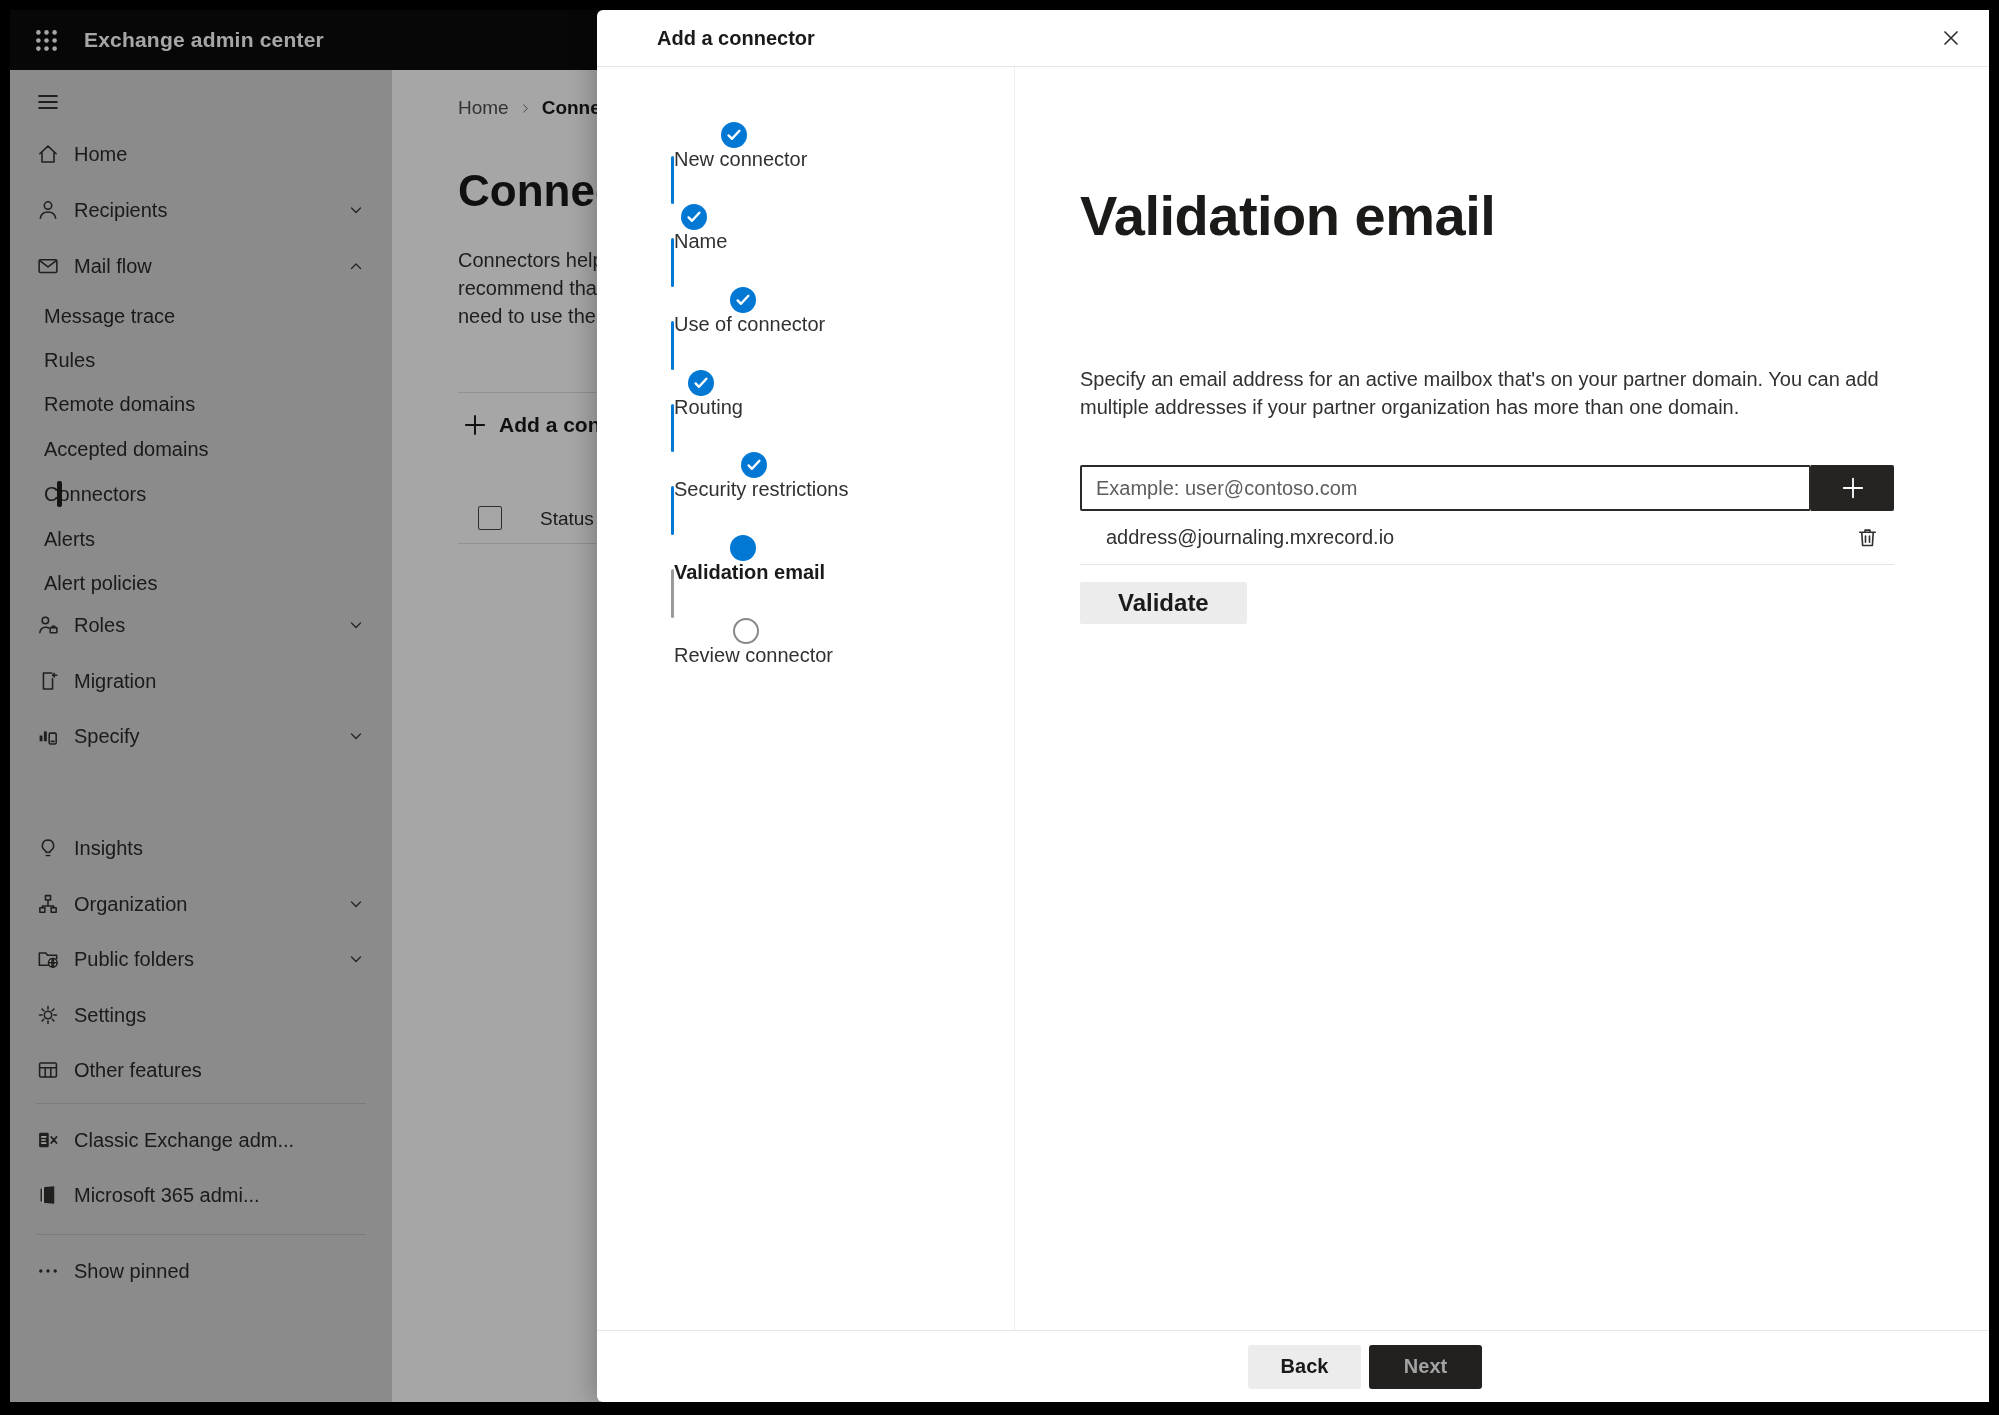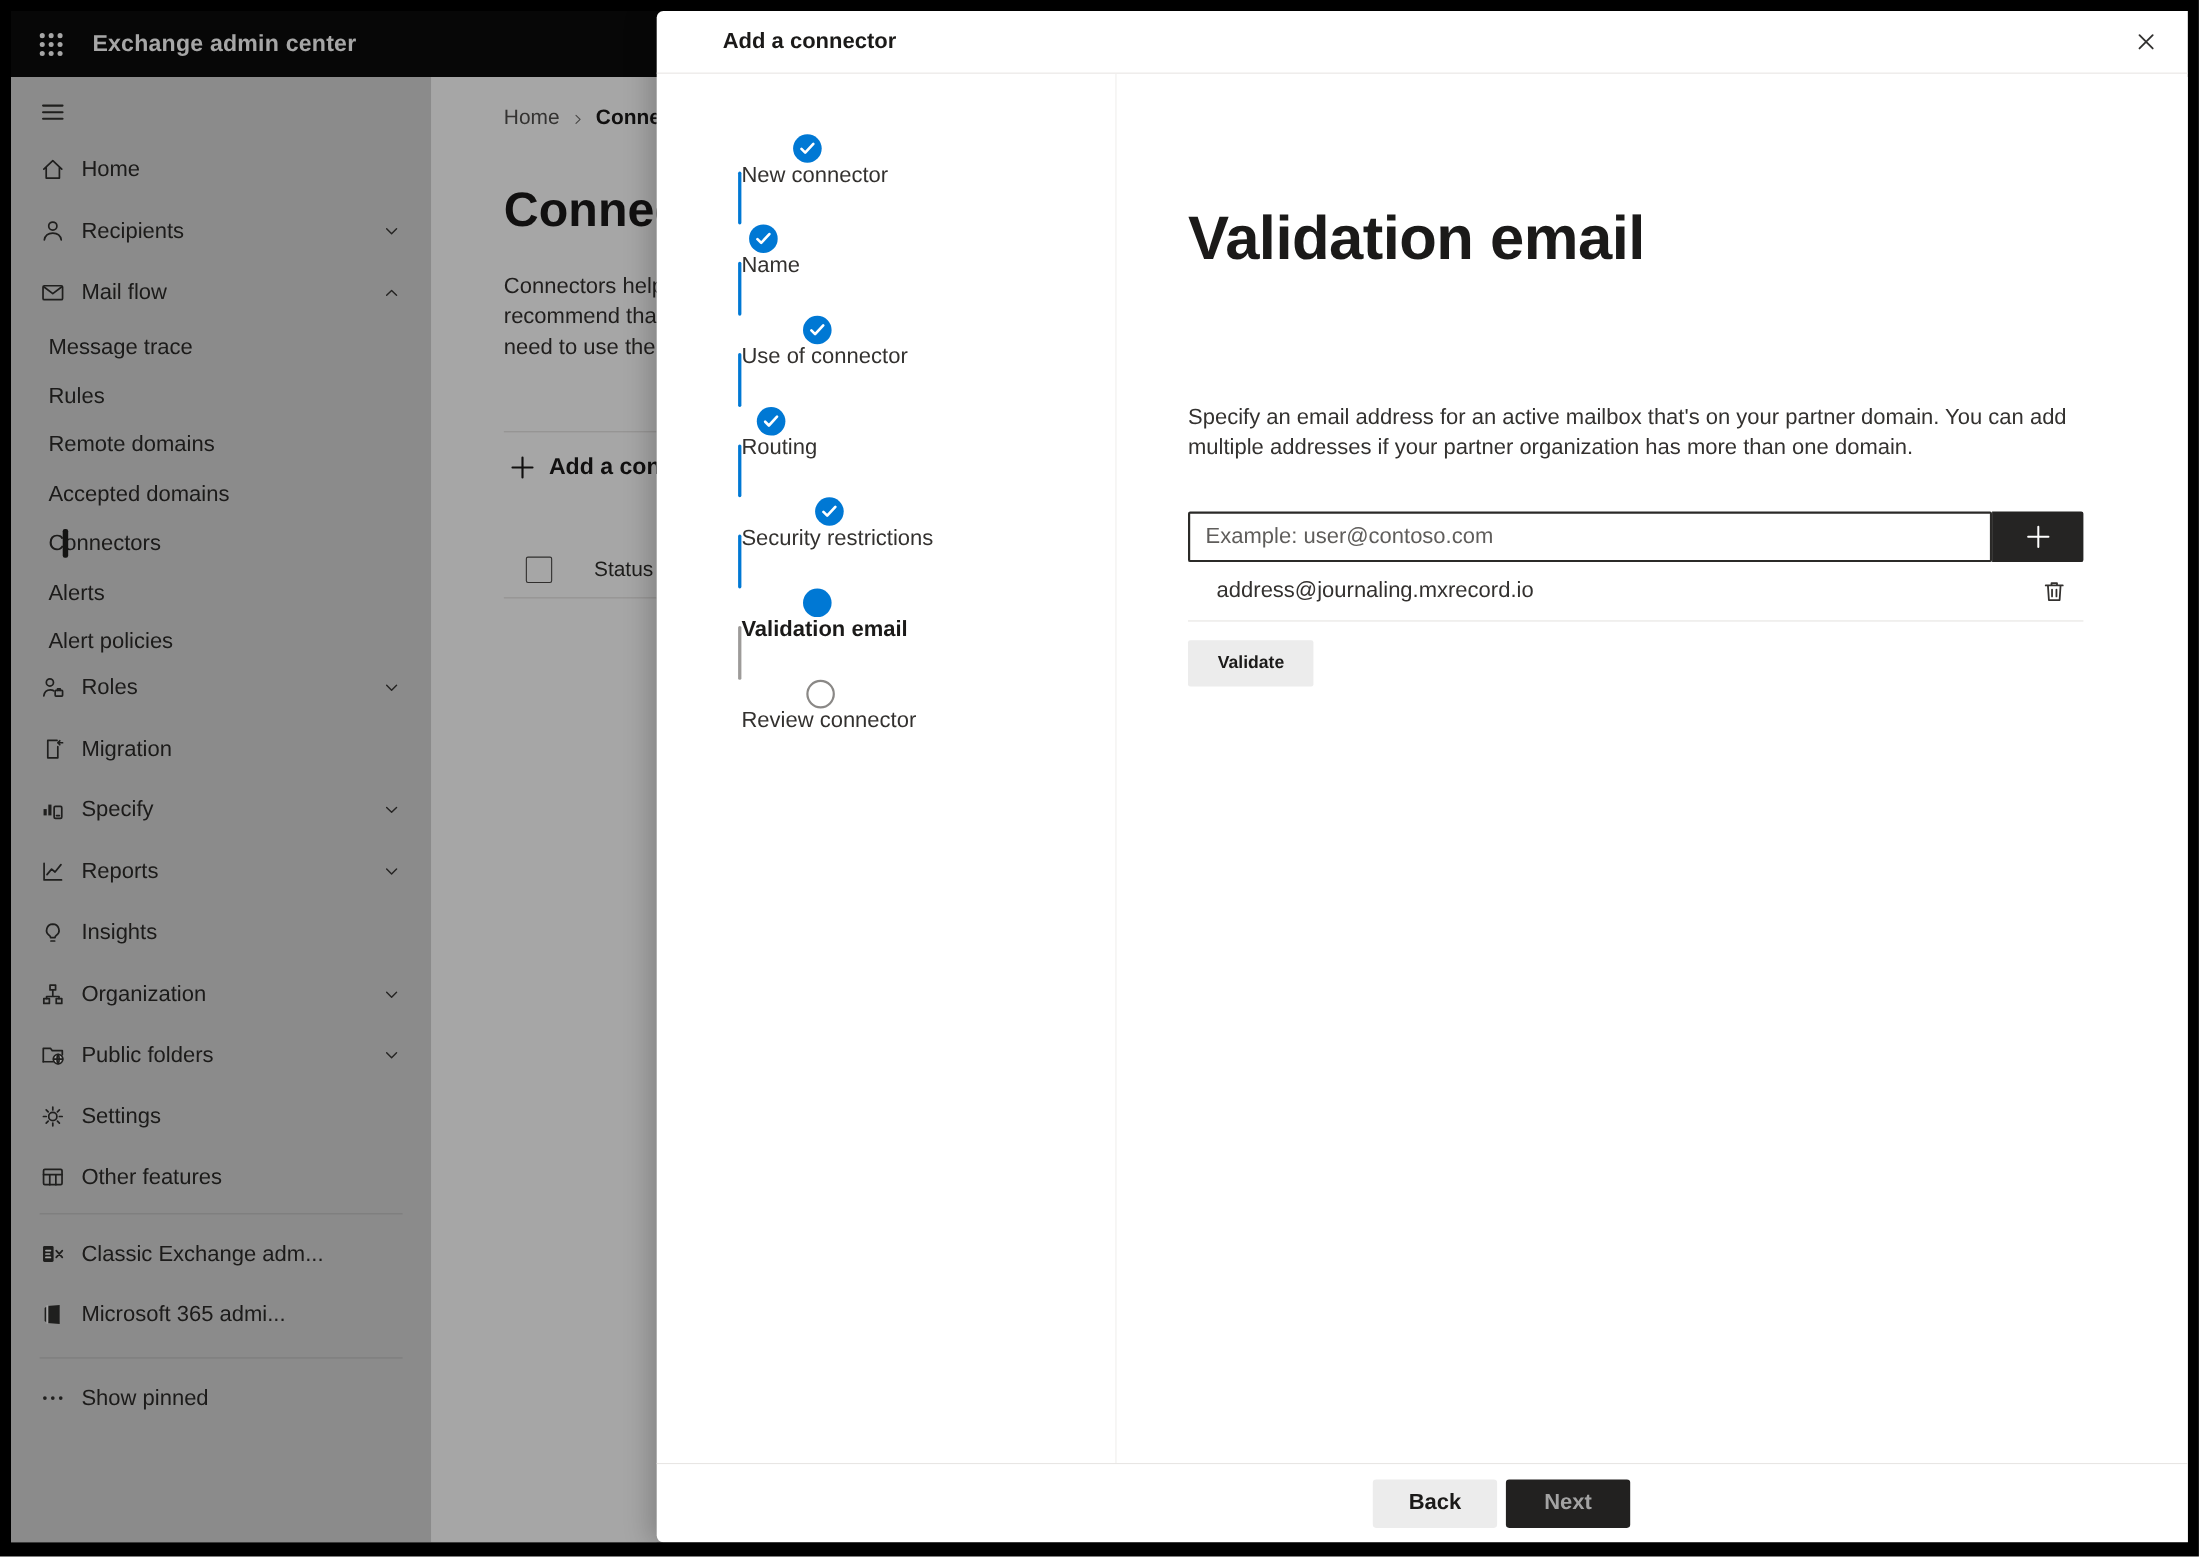--- a/index.html
+++ b/index.html
@@ -61,21 +61,21 @@
   .content{flex:1;padding:0 80px 0 65px;overflow:hidden;}
   .panel-heading{margin:120px 0 0;font-size:56px;line-height:58px;font-weight:700;color:#1b1a19;letter-spacing:-.5px;}
   .panel-desc{margin:120px 0 0;font-size:20px;line-height:28px;color:#33312f;max-width:800px;}
   .email-add{margin-top:44px;display:flex;width:814px;}
   .email-input{flex:1;min-width:0;height:46px;box-sizing:border-box;border:2px solid #2b2a28;border-radius:2px;padding:0 14px;font-size:20px;color:#1b1a19;background:#fff;outline:none;font-family:inherit;}
   .email-input::placeholder{color:#5f5d5b;opacity:1;}
   .add-email-btn{width:83px;height:46px;flex:none;background:#252423;border:none;border-radius:0 2px 2px 0;display:flex;align-items:center;justify-content:center;cursor:pointer;padding:0;}
   .email-row{width:814px;height:54px;box-sizing:border-box;border-bottom:1px solid #e6e4e2;display:flex;align-items:center;padding:0 8px 0 26px;justify-content:center;}
   .email-addr{flex:1;font-size:20px;color:#33312f;white-space:nowrap;overflow:hidden;}
   .trash-btn{width:38px;height:38px;background:none;border:none;padding:0;color:#33312f;display:flex;align-items:center;justify-content:center;cursor:pointer;}
-  .validate-btn{margin-top:17px;height:42px;padding:0 27px;background:#ececec;border:none;border-radius:2px;font-size:16px;font-weight:600;color:#1b1a19;cursor:pointer;font-family:inherit;}
+  .validate-btn{margin-top:17px;height:42px;padding:0 38px;background:#ececec;border:none;border-radius:2px;font-size:24px;font-weight:600;color:#1b1a19;cursor:pointer;font-family:inherit;}
 
   .modal-footer{flex:none;height:71px;border-top:1px solid #e8e6e4;display:flex;align-items:center;justify-content:center;}
   .footer-btns{display:flex;gap:8px;transform:translateX(72px);align-items:center;}
   .btn-back{min-width:113px;height:44px;background:#ececec;border:none;border-radius:3px;font-size:20px;font-weight:600;color:#1b1a19;cursor:pointer;font-family:inherit;}
   .btn-next{min-width:113px;height:44px;background:#222120;border:none;border-radius:3px;font-size:20px;font-weight:600;color:#a3a3a3;cursor:pointer;font-family:inherit;}
 
   
   .ic{display:inline-flex;align-items:center;justify-content:center;line-height:0;}
   svg.s *{fill:none;stroke:currentColor;stroke-width:1.3;stroke-linecap:round;stroke-linejoin:round;}
   svg.s .f{fill:currentColor;stroke:none;}
@@ -217,34 +217,20 @@
           </svg>
         </span>
       <span class="nav-label">Specify</span>
       <span class="nav-chevron ic">
           <svg class="s" width="20" height="20" viewBox="0 0 20 20">
             <path d="m5.5 8 4.5 4.5L14.5 8"></path>
           </svg>
         </span>
     </div>
 
-    <div class="nav-item" style="top:702px">
-      <span class="nav-icon ic">
-          <svg class="s" width="24" height="24" viewBox="0 0 20 20">
-            <path d="M3.4 4v12.6h13.2"></path>
-            <path d="m5.6 12.6 3.5-4.2 2.6 2.2 4.5-5.6"></path>
-          </svg>
-        </span>
-      <span class="nav-label">Reports</span>
-      <span class="nav-chevron ic">
-          <svg class="s" width="20" height="20" viewBox="0 0 20 20">
-            <path d="m5.5 8 4.5 4.5L14.5 8"></path>
-          </svg>
-        </span>
-    </div>
 
     <div class="nav-item" style="top:758px">
       <span class="nav-icon ic">
           <svg class="s" width="24" height="24" viewBox="0 0 20 20">
             <path d="M10 3.4a4.7 4.7 0 0 1 2.6 8.6c-.6.4-.9 1-.9 1.6H8.3c0-.6-.3-1.2-.9-1.6A4.7 4.7 0 0 1 10 3.4Z"></path>
             <path d="M8.6 16.2h2.8"></path>
           </svg>
         </span>
       <span class="nav-label">Insights</span>
     </div>

